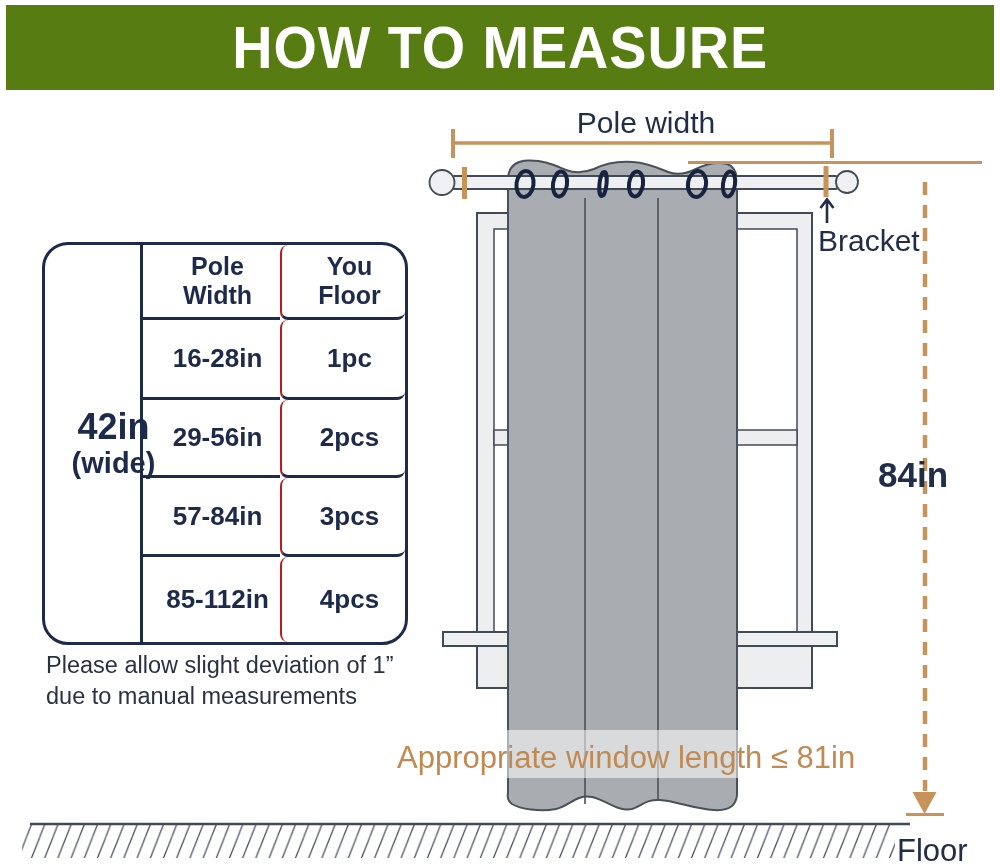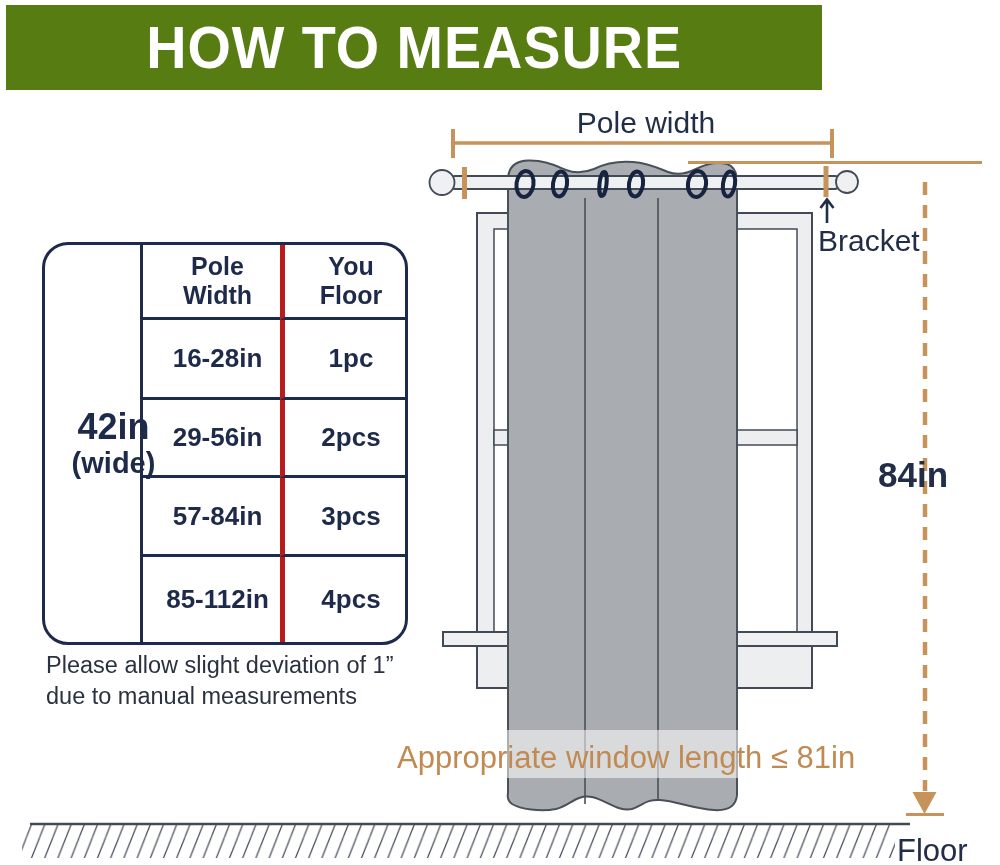--- a/index.html
+++ b/index.html
@@ -1,38 +1,38 @@
 <!DOCTYPE html>
 <html><head>
 <meta charset="utf-8">
 <style>
   html,body{margin:0;padding:0;background:#ffffff;}
   .page{position:relative;width:1000px;height:865px;background:#ffffff;overflow:hidden;
         font-family:"Liberation Sans", sans-serif;}
   
-  .banner{position:absolute;left:6px;top:5px;width:816px;height:85px;background:#567c12;
+  .banner{position:absolute;left:6px;top:5px;width:988px;height:85px;background:#567c12;
           display:flex;align-items:center;justify-content:center;}
   .banner h1{margin:0;color:#ffffff;font-size:60px;font-weight:bold;letter-spacing:1px;
              transform:scaleX(.93);transform-origin:center;white-space:nowrap;}
   
   .size-panel{position:absolute;left:42px;top:242px;width:366px;height:403px;
               border:3px solid #1e2a49;border-radius:26px;overflow:hidden;box-sizing:border-box;
               color:#1e2a49;background:transparent;}
   .size-grid{display:grid;width:100%;height:100%;
              grid-template-columns:98px 137px 1fr;
              grid-template-rows:75px 80px 78px 79px 1fr;}
   .cell{display:flex;align-items:center;justify-content:center;text-align:center;
         font-weight:bold;font-size:26px;padding-left:12px;}
   .cell.hdr{font-size:25px;line-height:29px;}
   .left-cell{grid-row:1 / span 5;grid-column:1;border-right:3px solid #1e2a49;
              display:flex;flex-direction:column;align-items:center;justify-content:center;margin-left:42px;}
   .left-cell .big{font-size:36px;font-weight:bold;line-height:38px;}
   .left-cell .sub{font-size:29px;font-weight:bold;line-height:34px;}
   .bb{border-bottom:3px solid #1e2a49;}
-  .bl{border-left:5px solid #b91c1c;}
+  .bl{border-left:2px solid #b91c1c;border-radius:8px;}
   
   .note{position:absolute;left:46px;top:650px;color:#2a3140;font-size:23.5px;line-height:31px;}
   
   .diagram{position:absolute;left:0;top:0;width:1000px;height:865px;}
   .navy-text{fill:#222e47;font-family:"Liberation Sans",sans-serif;}
   .tan-text{fill:#c08a52;font-family:"Liberation Sans",sans-serif;}
 </style>
 </head>
 <body>
 

